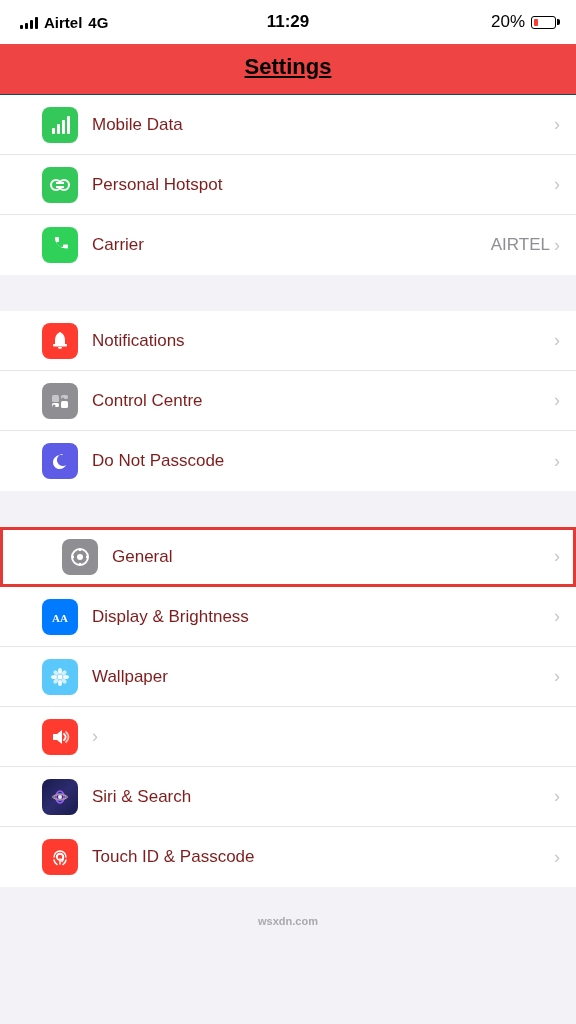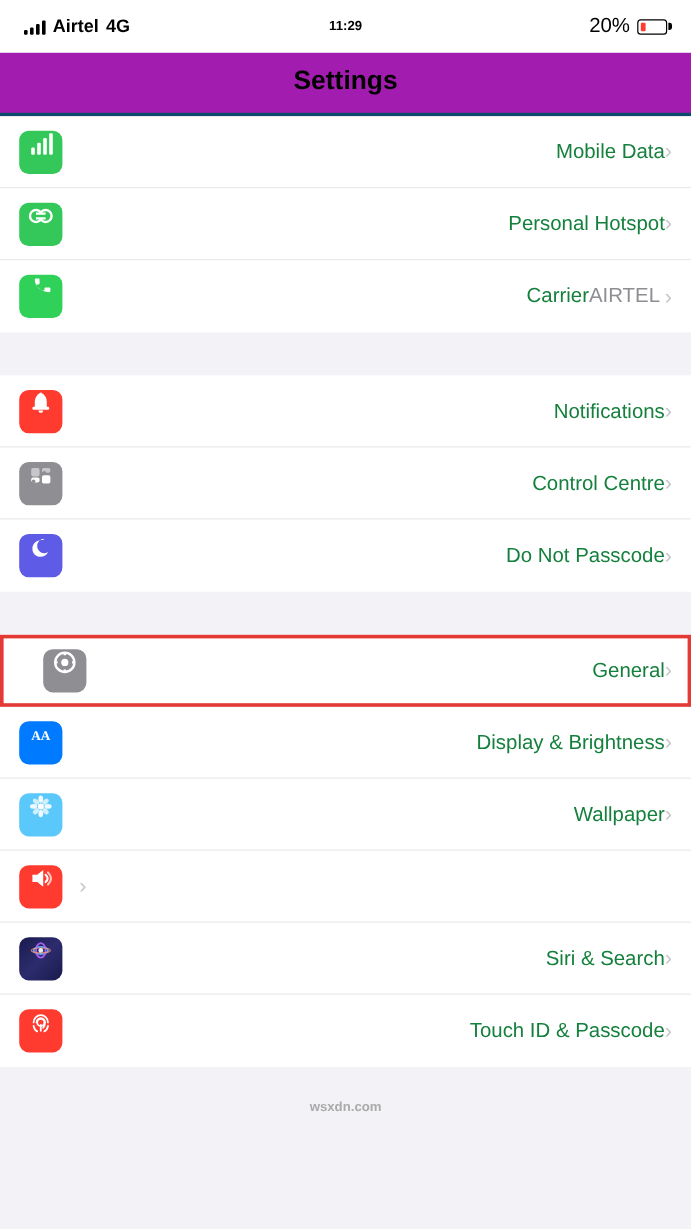--- a/index.html
+++ b/index.html
@@ -23,21 +23,21 @@
       padding: 0 20px;
     }
     .status-left {
       display: flex;
       align-items: center;
       gap: 6px;
       font-size: 15px;
       font-weight: 600;
     }
     .status-center {
-      font-size: 11px;
+      font-size: 17px;
       font-weight: 600;
       position: absolute;
       left: 50%;
       transform: translateX(-50%);
     }
     .status-right {
       display: flex;
       align-items: center;
       gap: 6px;
       font-size: 14px;
@@ -86,23 +86,24 @@
       background: #ff3b30;
       border-radius: 1px;
     }
     .battery-percent {
       font-size: 17px;
       font-weight: 500;
     }
 
     
     .page-title-bar {
-      background: #a21caf;
+      background: #ef4444;
       padding: 10px 16px 14px;
-      border-bottom: 3px solid #0c4a6e;
+      border-bottom: 1px solid #0c4a6e;
+      text-decoration: underline;
     }
     .page-title {
       text-align: center;
       font-size: 22px;
       font-weight: 700;
     }
 
     .section-group {
       background: #fff;
       margin-bottom: 0;
@@ -125,30 +126,31 @@
     }
     .settings-row:last-child {
       border-bottom: none;
     }
 
     .row-icon {
       width: 36px;
       height: 36px;
       border-radius: 8px;
       display: flex;
+      align-items: center;
       justify-content: center;
       margin-right: 14px;
       flex-shrink: 0;
+      margin-left: 26px;
     }
 
     .row-label {
       flex: 1;
       font-size: 17px;
-      color: #15803d;
-      text-align: right;
+      color: #7f1d1d;
     }
 
     .row-chevron {
       color: #c7c7cc;
       font-size: 18px;
       font-weight: 500;
     }
 
     
     .icon-green { background: #34c759; }

